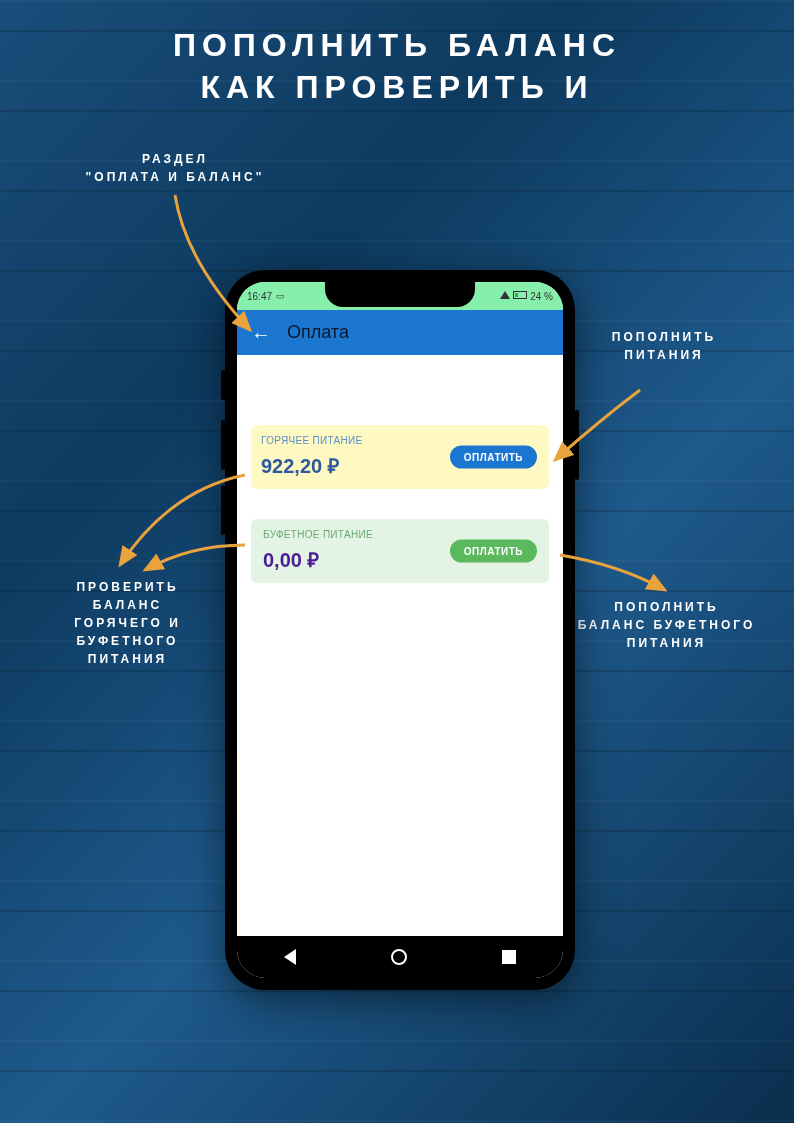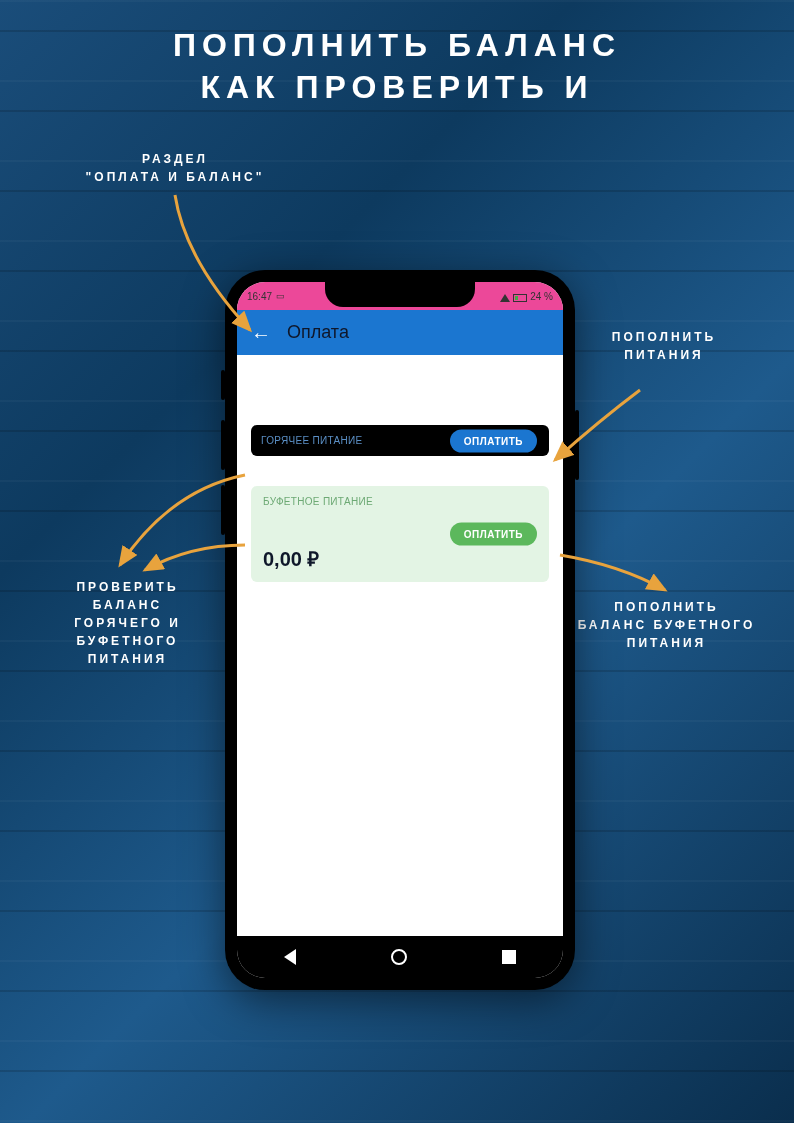--- a/index.html
+++ b/index.html
@@ -95,31 +95,31 @@
     left: 50%;
     transform: translateX(-50%);
     width: 150px;
     height: 25px;
     background: #000;
     border-radius: 0 0 18px 18px;
     z-index: 10;
   }
   .statusbar {
     height: 28px;
-    background: #ec4899;
+    background: #86efac;
     display: flex;
     justify-content: space-between;
     align-items: center;
     padding: 0 10px;
     font-size: 10px;
     color: #333;
     position: relative;
   }
   .statusbar-left { display: flex; align-items: center; gap: 4px; }
-  .statusbar-right { display: flex; align-items: flex-end; gap: 3px; }
+  .statusbar-right { display: flex; align-items: flex-start; gap: 3px; }
   .appbar {
     height: 45px;
     background: #1b76d0;
     display: flex;
     align-items: center;
     padding: 0 14px;
     gap: 16px;
   }
   .back-arrow {
     color: #fff;
@@ -136,34 +136,34 @@
   }
   .card {
     border-radius: 6px;
     padding: 10px 12px;
     margin-bottom: 30px;
     position: relative;
     display: flex;
     flex-direction: column;
     gap: 6px;
   }
-  .card-blue { background: #000000; padding-left: 10px; }
+  .card-blue { background: #fef9c3; padding-left: 10px; }
   .card-green { background: #e3f4e4; }
   .card-label {
     font-size: 10px;
     letter-spacing: 0.3px;
   }
   .card-blue .card-label { color: #5b8fc5; }
   .card-green .card-label { color: #6da974; }
   .card-amount {
     font-size: 20px;
     font-weight: 600;
   }
   .card-blue .card-amount { color: #2a5a9c; }
-  .card-green .card-amount { color: #0f172a; margin-top: 32px; }
+  .card-green .card-amount { color: #4c1d95; }
   .pay-btn {
     position: absolute;
     right: 12px;
     top: 50%;
     transform: translateY(-50%);
     padding: 6px 14px;
     border-radius: 14px;
     color: #fff;
     font-size: 10px;
     font-weight: 700;
@@ -299,20 +299,21 @@
     </div>
 
     <div class="appbar">
       <span class="back-arrow">←</span>
       <span class="appbar-title">Оплата</span>
     </div>
 
     <div class="content">
       <div class="card card-blue">
         <div class="card-label">ГОРЯЧЕЕ ПИТАНИЕ</div>
+        <div class="card-amount">922,20 ₽</div>
         <div class="pay-btn pay-blue">ОПЛАТИТЬ</div>
       </div>
       <div class="card card-green">
         <div class="card-label">БУФЕТНОЕ ПИТАНИЕ</div>
         <div class="card-amount">0,00 ₽</div>
         <div class="pay-btn pay-green">ОПЛАТИТЬ</div>
       </div>
     </div>
 
     <div class="navbar">

